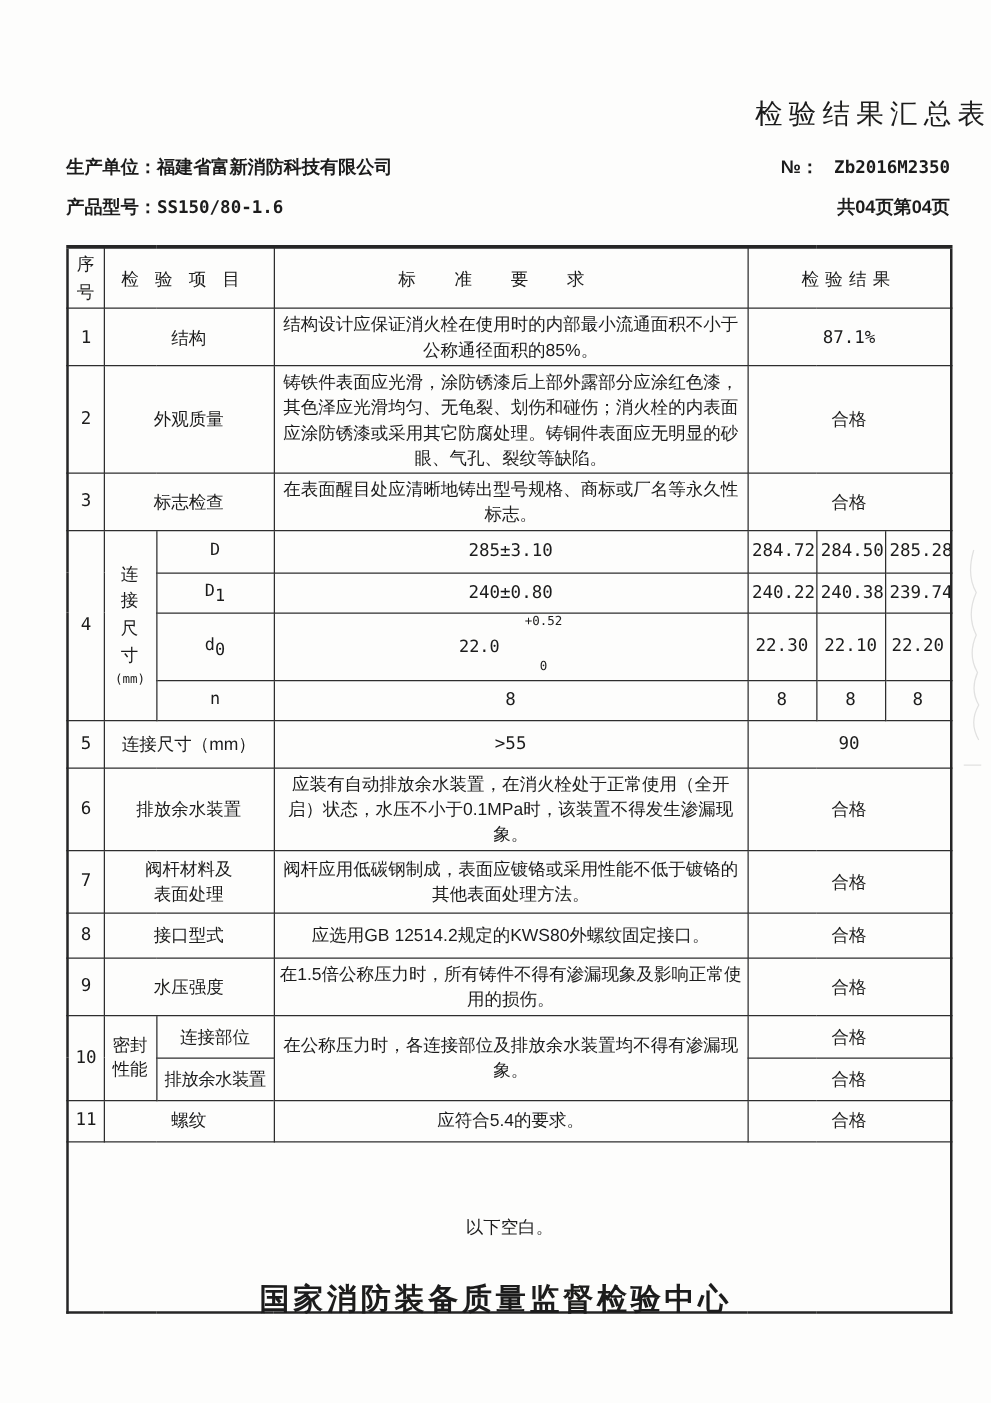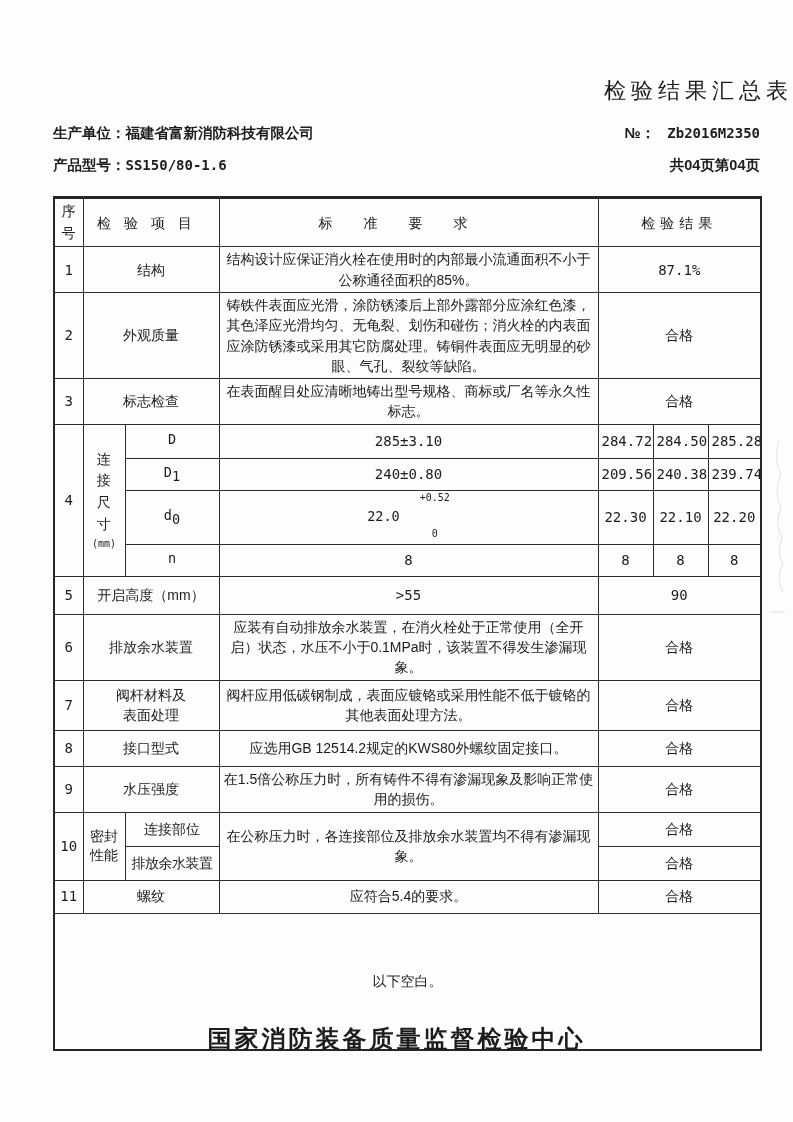--- a/index.html
+++ b/index.html
@@ -120,21 +120,21 @@
         <td rowspan="4"><span class="vert1">连接尺寸</span><span class="unit-small">(mm)</span></td>
         <td><span class="num">D</span><sub class="num"></sub></td>
         <td class="num">285±3.10</td>
         <td class="num">284.72</td>
         <td class="num">284.50</td>
         <td class="num">285.28</td>
       </tr>
       <tr style="height:32px">
         <td><span class="num">D</span><sub class="num">1</sub></td>
         <td class="num">240±0.80</td>
-        <td class="num">209.56</td>
+        <td class="num">240.22</td>
         <td class="num">240.38</td>
         <td class="num">239.74</td>
       </tr>
       <tr style="height:32px">
         <td><span class="num">d</span><sub class="num">0</sub></td>
         <td><span class="num">22.0</span><span class="tolstack">
               <span>+0.52</span>
               <span>0</span>
             </span></td>
         <td class="num">22.30</td>
@@ -144,21 +144,21 @@
       <tr style="height:32px">
         <td><span class="num">n</span><sub class="num"></sub></td>
         <td class="num">8</td>
         <td class="num">8</td>
         <td class="num">8</td>
         <td class="num">8</td>
       </tr>
 
       <tr style="height:38px">
         <td class="num">5</td>
-        <td colspan="2">开启高度（mm）</td>
+        <td colspan="2">连接尺寸（mm）</td>
         <td class="num">&gt;55</td>
         <td class="num" colspan="3">90</td>
       </tr>
 
       <tr style="height:62px">
         <td class="num">6</td>
         <td colspan="2">排放余水装置</td>
         <td class="std-text">应装有自动排放余水装置，在消火栓处于正常使用（全开启）状态，水压不小于0.1MPa时，该装置不得发生渗漏现象。</td>
         <td colspan="3">合格</td>
       </tr>

